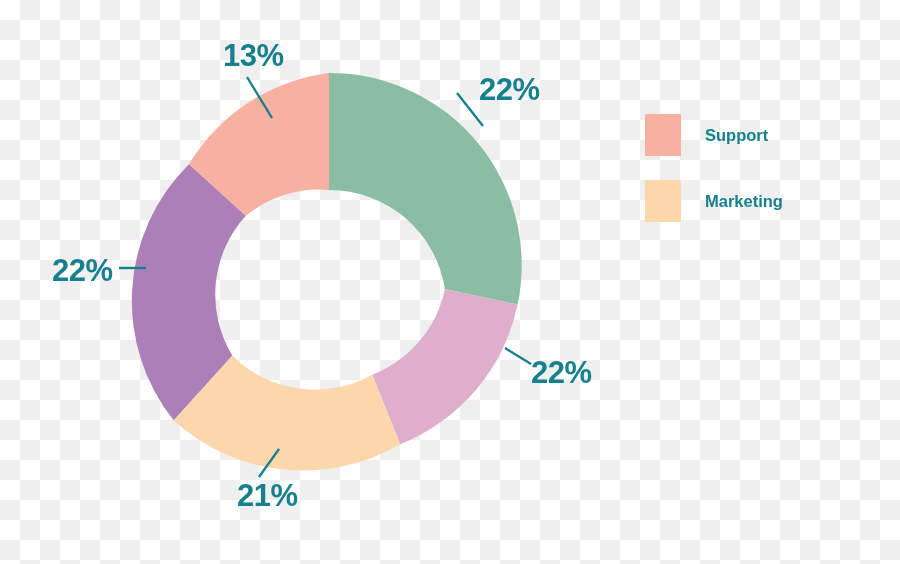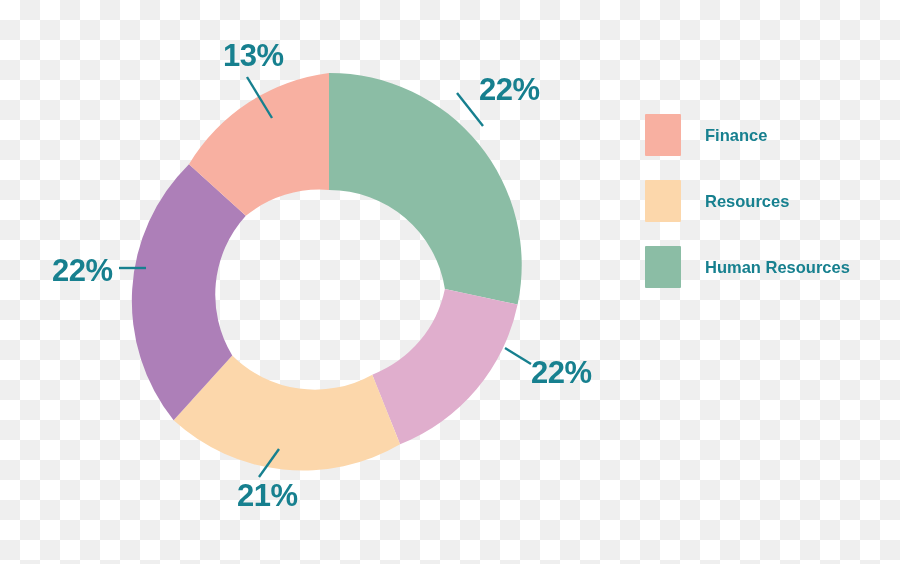--- a/index.html
+++ b/index.html
@@ -126,30 +126,26 @@
     <text class="pct-label" x="237" y="506" text-anchor="start">21%</text>
 
     <text class="pct-label" x="52" y="281" text-anchor="start">22%</text>
 
   </svg>
 
   <div id="legend">
 
     <div class="legend-row">
       <span class="legend-swatch" style="background:#f8b0a1"></span>
-      <span class="legend-label">Finance</span>
+      <span class="legend-label">Support</span>
     </div>
 
 
     <div class="legend-row">
       <span class="legend-swatch" style="background:#fcd7ab"></span>
-      <span class="legend-label">Resources</span>
+      <span class="legend-label">Marketing</span>
     </div>
 
 
-    <div class="legend-row">
-      <span class="legend-swatch" style="background:#8bbda5"></span>
-      <span class="legend-label">Human Resources</span>
-    </div>
 
   </div>
 
 </div>
 
 </body></html>

